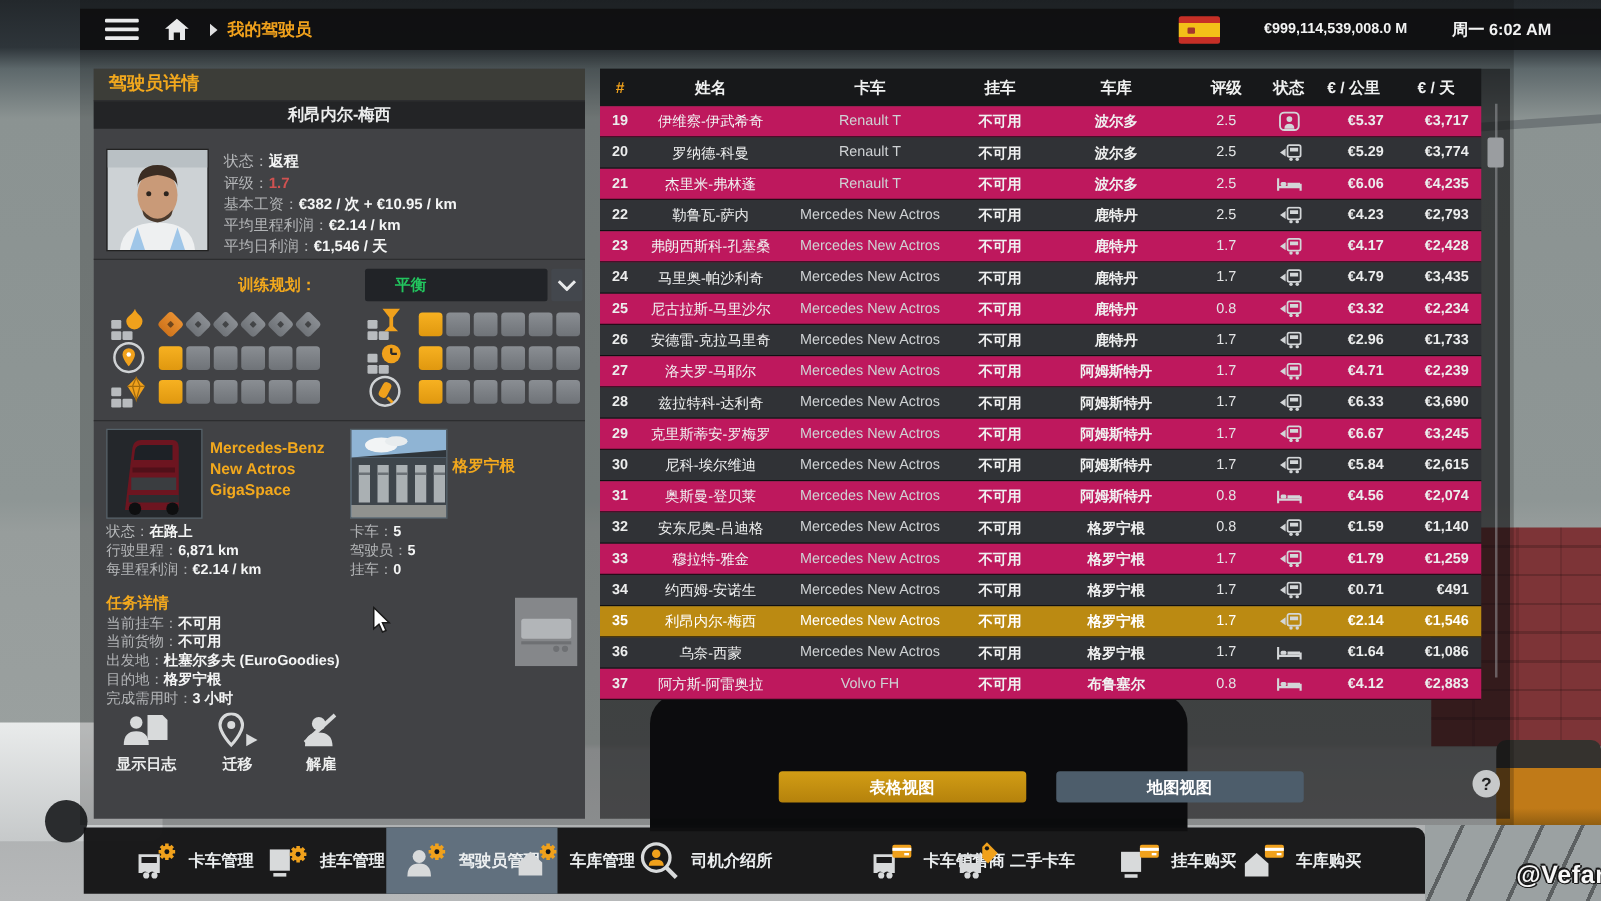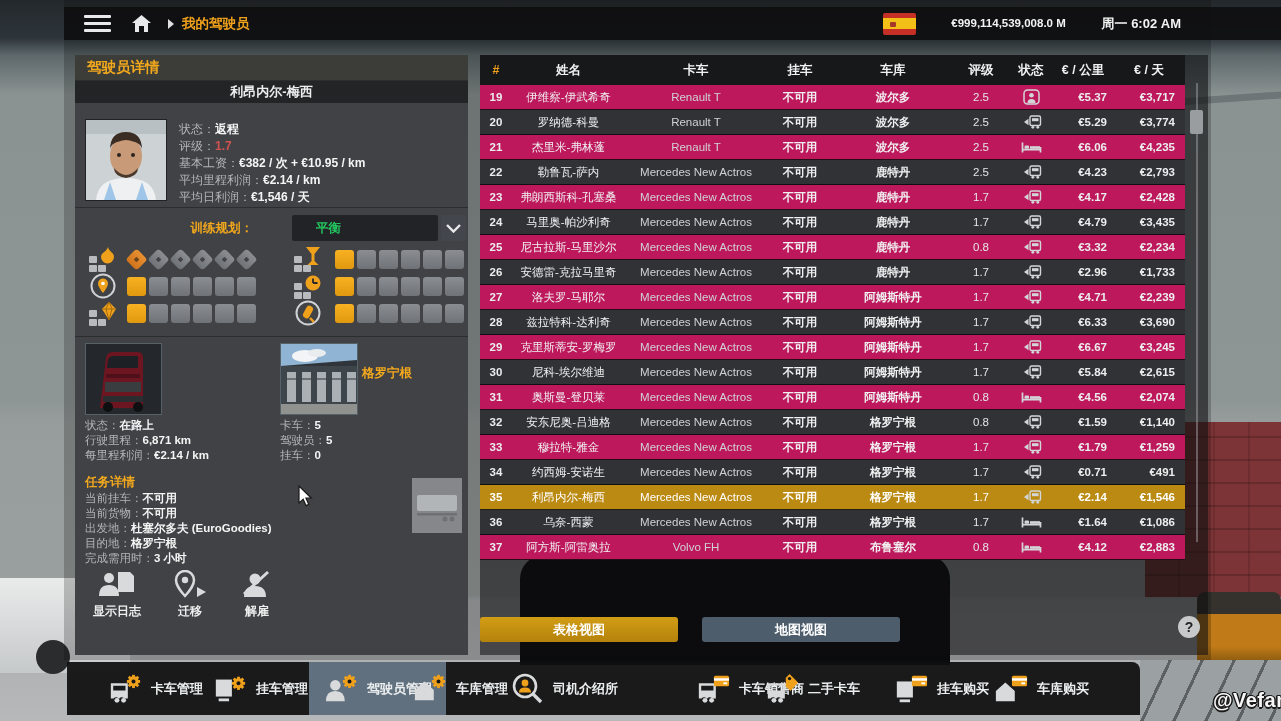--- a/index.html
+++ b/index.html
@@ -15,21 +15,21 @@
   .bg-wheel{left:36px;top:640px;width:34px;height:34px;border-radius:50%;background:#2a2c2e;z-index:1}
   .bg-truck-dark{left:520px;top:555px;width:430px;height:110px;background:#0b0c0d;border-radius:24px 24px 0 0;z-index:1}
   .bg-truck-orange{left:1197px;top:592px;width:84px;height:70px;border-radius:8px 8px 0 0;
           background:linear-gradient(180deg,#35322e 0 32%,#c07a18 32% 78%,#8a5a10 100%);z-index:1}
   .bg-road{left:1140px;top:660px;width:141px;height:61px;background:#9ba1a2;
           background-image:repeating-linear-gradient(115deg,transparent 0 26px,rgba(30,32,34,.5) 26px 29px);z-index:1}
   .backdrop{left:64px;top:0;width:1147px;height:660px;background:rgba(8,9,10,.22);z-index:2}
 
   
   .topbar{left:64px;top:7px;width:1217px;height:33px;background:rgba(14,14,15,.9);
-          display:flex;align-items:center;z-index:5;padding-right:100px;box-sizing:border-box}
+          display:flex;align-items:center;z-index:5;padding-right:40px;box-sizing:border-box}
   .burger{margin-left:20px;width:27px;cursor:pointer}
   .burger div{height:3px;background:#e8e9ea;margin:4px 0;border-radius:1px}
   .home-btn{margin-left:20px;display:flex;align-items:center}
   .crumb-sep{margin-left:16px;width:0;height:0;border-left:6px solid #dfe0e1;border-top:5px solid transparent;border-bottom:5px solid transparent}
   .crumb{margin-left:8px;color:#f0a11c;font-weight:bold;font-size:13.5px}
   .tb-right{margin-left:auto;display:flex;align-items:center;gap:18px}
   .flag{width:33px;height:22px;border-radius:2px;overflow:hidden;display:block;
         background:linear-gradient(180deg,#c62f26 0 25%,#f3c018 25% 75%,#c62f26 75% 100%);position:relative}
   .flag::after{content:"";position:absolute;left:7px;top:9px;width:6px;height:5px;background:#a5372c;border-radius:1px}
   .money{width:150px;text-align:center;color:#f2f3f3;font-weight:bold;font-size:11.5px;line-height:13px}
@@ -80,21 +80,21 @@
   .c-truck{width:142px;color:#cfd2d4}
   .c-trailer{width:66px;font-weight:bold;color:#f0f1f1}
   .c-garage{width:120px;font-weight:bold;color:#f0f1f1}
   .c-rating{width:56px;color:#e3e4e5}
   .c-status{width:44px}
   .c-km{width:60px;justify-content:flex-end;padding-right:6px;font-weight:bold;color:#eceded}
   .c-day{width:72px;justify-content:flex-end;padding-right:10px;font-weight:bold;color:#eceded}
   .trow.selected .c{color:#fff}
   .scroll-track{left:1196px;top:83px;width:2px;height:459px;background:rgba(160,162,165,.5);z-index:6}
   .scroll-thumb{left:1190px;top:110px;width:13px;height:24px;background:#9a9da0;border-radius:2px;z-index:6;cursor:grab}
-  .viewbtns{position:absolute;left:0;top:562px;width:705px;display:flex;justify-content:flex-start;gap:24px}
+  .viewbtns{position:absolute;left:0;top:562px;width:705px;display:flex;justify-content:center;gap:24px}
   .vbtn{width:198px;height:25px;border-radius:3px;color:#fff;font-weight:bold;font-size:13px;display:flex;align-items:center;justify-content:center;cursor:pointer}
   .vbtn.active{background:linear-gradient(#d29d15,#b5820c)}
   .vbtn.inactive{background:#4d5d6b}
   .helpbtn{left:1178px;top:616px;width:22px;height:22px;border-radius:50%;background:#c7c9ca;color:#222;font-weight:bold;font-size:14px;display:flex;align-items:center;justify-content:center;z-index:6;cursor:pointer}
 
   
   .nav{left:67px;top:662px;width:1073px;height:53px;background:rgba(16,16,17,.94);border-top-right-radius:8px;z-index:5}
   .nav-item{position:absolute;top:0;height:53px;display:flex;align-items:center;gap:8px;cursor:pointer}
   .nav-item span.lbl{color:#eceff0;font-weight:bold;font-size:13px;white-space:nowrap}
   .nav-item.active{background:#61707e;padding:0 14px}
@@ -288,20 +288,21 @@
   <svg class="abs thumb" style="left:10px;top:288px" width="75" height="70" viewBox="0 0 75 70">
     <rect width="75" height="70" fill="#24272b"></rect>
     <path d="M14 64 L20 14 Q21 8 27 8 L52 8 Q57 8 57 14 L57 64 Z" fill="#6d1520"></path>
     <path d="M22 16 Q23 12 28 12 L52 12 L52 24 L21 24 Z" fill="#1d2126"></path>
     <rect x="20" y="30" width="34" height="4" fill="#501019"></rect>
       <rect x="19" y="38" width="36" height="10" fill="#3a3d40"></rect>
     <rect x="17" y="52" width="40" height="6" fill="#2b2e31"></rect>
       <circle cx="22" cy="63" r="5" fill="#0e0f10"></circle>
       <circle cx="52" cy="63" r="5" fill="#0e0f10"></circle>
   </svg>
+  <div class="tlabel" style="left:93px;top:295px;width:112px">Mercedes-Benz New Actros GigaSpace</div>
   <svg class="abs thumb" style="left:205px;top:288px" width="76" height="70" viewBox="0 0 76 70">
     <rect width="76" height="70" fill="#8fb4d4"></rect>
       <ellipse cx="24" cy="12" rx="13" ry="6" fill="#f2f4f5"></ellipse>
       <ellipse cx="36" cy="9" rx="9" ry="4" fill="#e8ecee"></ellipse>
     <rect x="0" y="22" width="76" height="38" fill="#3e454b"></rect>
       <path d="M0 22 L76 16 L76 22 Z" fill="#2f353a"></path>
     <g fill="#aab0b3">
         <rect x="6" y="28" width="9" height="30"></rect>
         <rect x="21" y="28" width="9" height="30"></rect>
         <rect x="36" y="28" width="9" height="30"></rect>

